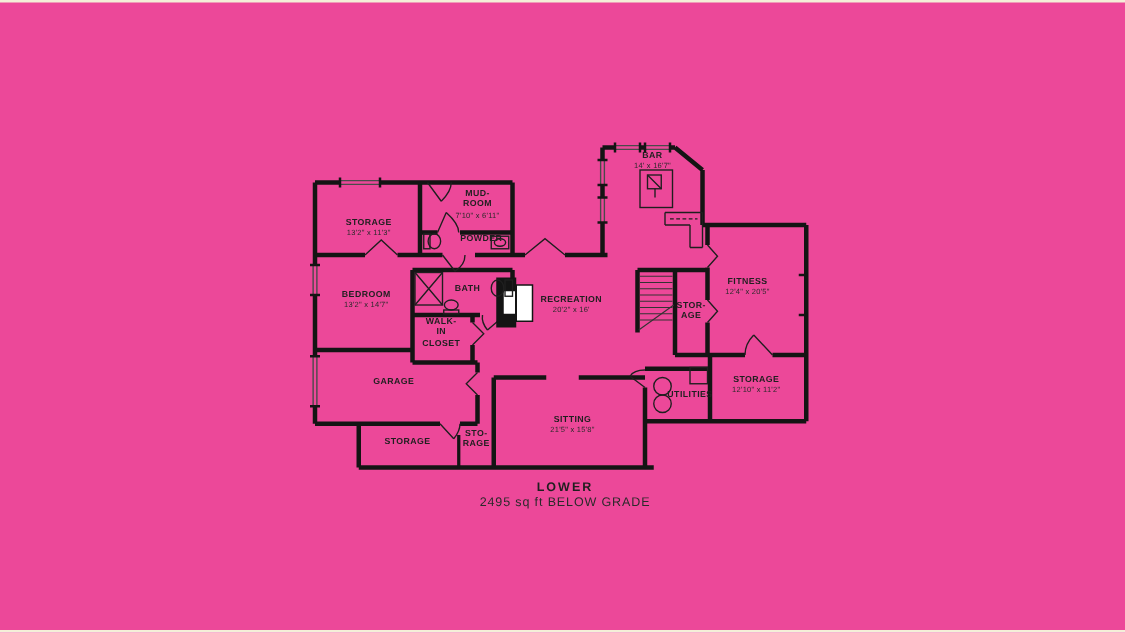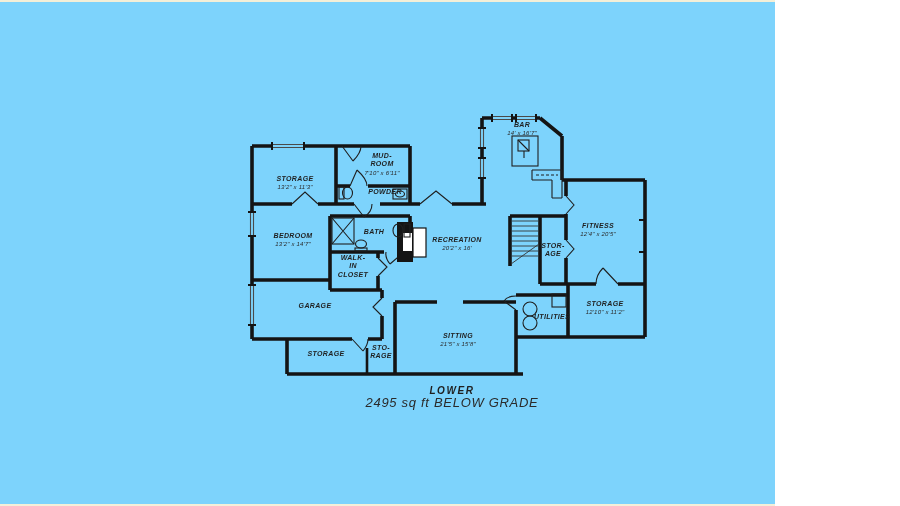--- a/index.html
+++ b/index.html
@@ -1,34 +1,34 @@
 <!DOCTYPE html>
 <html><head>
 <meta charset="utf-8">
 <style>
   html,body{margin:0;padding:0;background:#ffffff;}
-  .stage{position:relative;width:775px;height:506px;background:#7dd3fc;overflow:hidden;
-         font-family:"Liberation Sans", sans-serif;color:#1f1f1f;font-style:italic;}
+  .stage{position:relative;width:900px;height:506px;background:#ec4899;overflow:hidden;
+         font-family:"Liberation Sans", sans-serif;color:#1f1f1f;}
   .edge-band{position:absolute;left:0;width:900px;height:2px;background:#f4efd8;}
   .edge-top{top:0;}
   .edge-bottom{bottom:0;}
   svg.plan{position:absolute;left:0;top:0;}
   .w{stroke:#141414;stroke-width:3.6;fill:none;stroke-linecap:butt;}
   .w3{stroke:#141414;stroke-width:2.6;fill:none;}
   .t{stroke:#1f1f1f;stroke-width:1.1;fill:none;}
   .win{stroke:#4a4a4a;stroke-width:1.1;fill:none;}
   .tick{stroke:#141414;stroke-width:2;fill:none;}
   .tread{stroke:#333;stroke-width:0.9;fill:none;}
   .dash{stroke:#1f1f1f;stroke-width:1;fill:none;stroke-dasharray:3 2;}
   .room{position:absolute;transform:translate(-50%,-50%);text-align:center;}
   .rname{font-size:7px;font-weight:bold;letter-spacing:.35px;white-space:pre-line;line-height:1.2;color:#1f1f1f;}
   .rdims{font-size:6px;letter-spacing:.2px;margin-top:1px;color:#2a2a2a;}
   .plan-title{position:absolute;transform:translate(-50%,-50%);font-size:10px;font-weight:bold;
               letter-spacing:1.6px;color:#1f1f1f;}
-  .plan-sub{position:absolute;transform:translate(-50%,-50%);font-size:13px;
+  .plan-sub{position:absolute;transform:translate(-50%,-50%);font-size:10px;
             letter-spacing:.7px;color:#2a2a2a;}
 </style>
 </head>
 <body>
 
 <div class="stage">
   <div class="edge-band edge-top"></div>
   <div class="edge-band edge-bottom"></div>
 
   <svg class="plan" width="900" height="506" viewBox="0 0 900 506">

